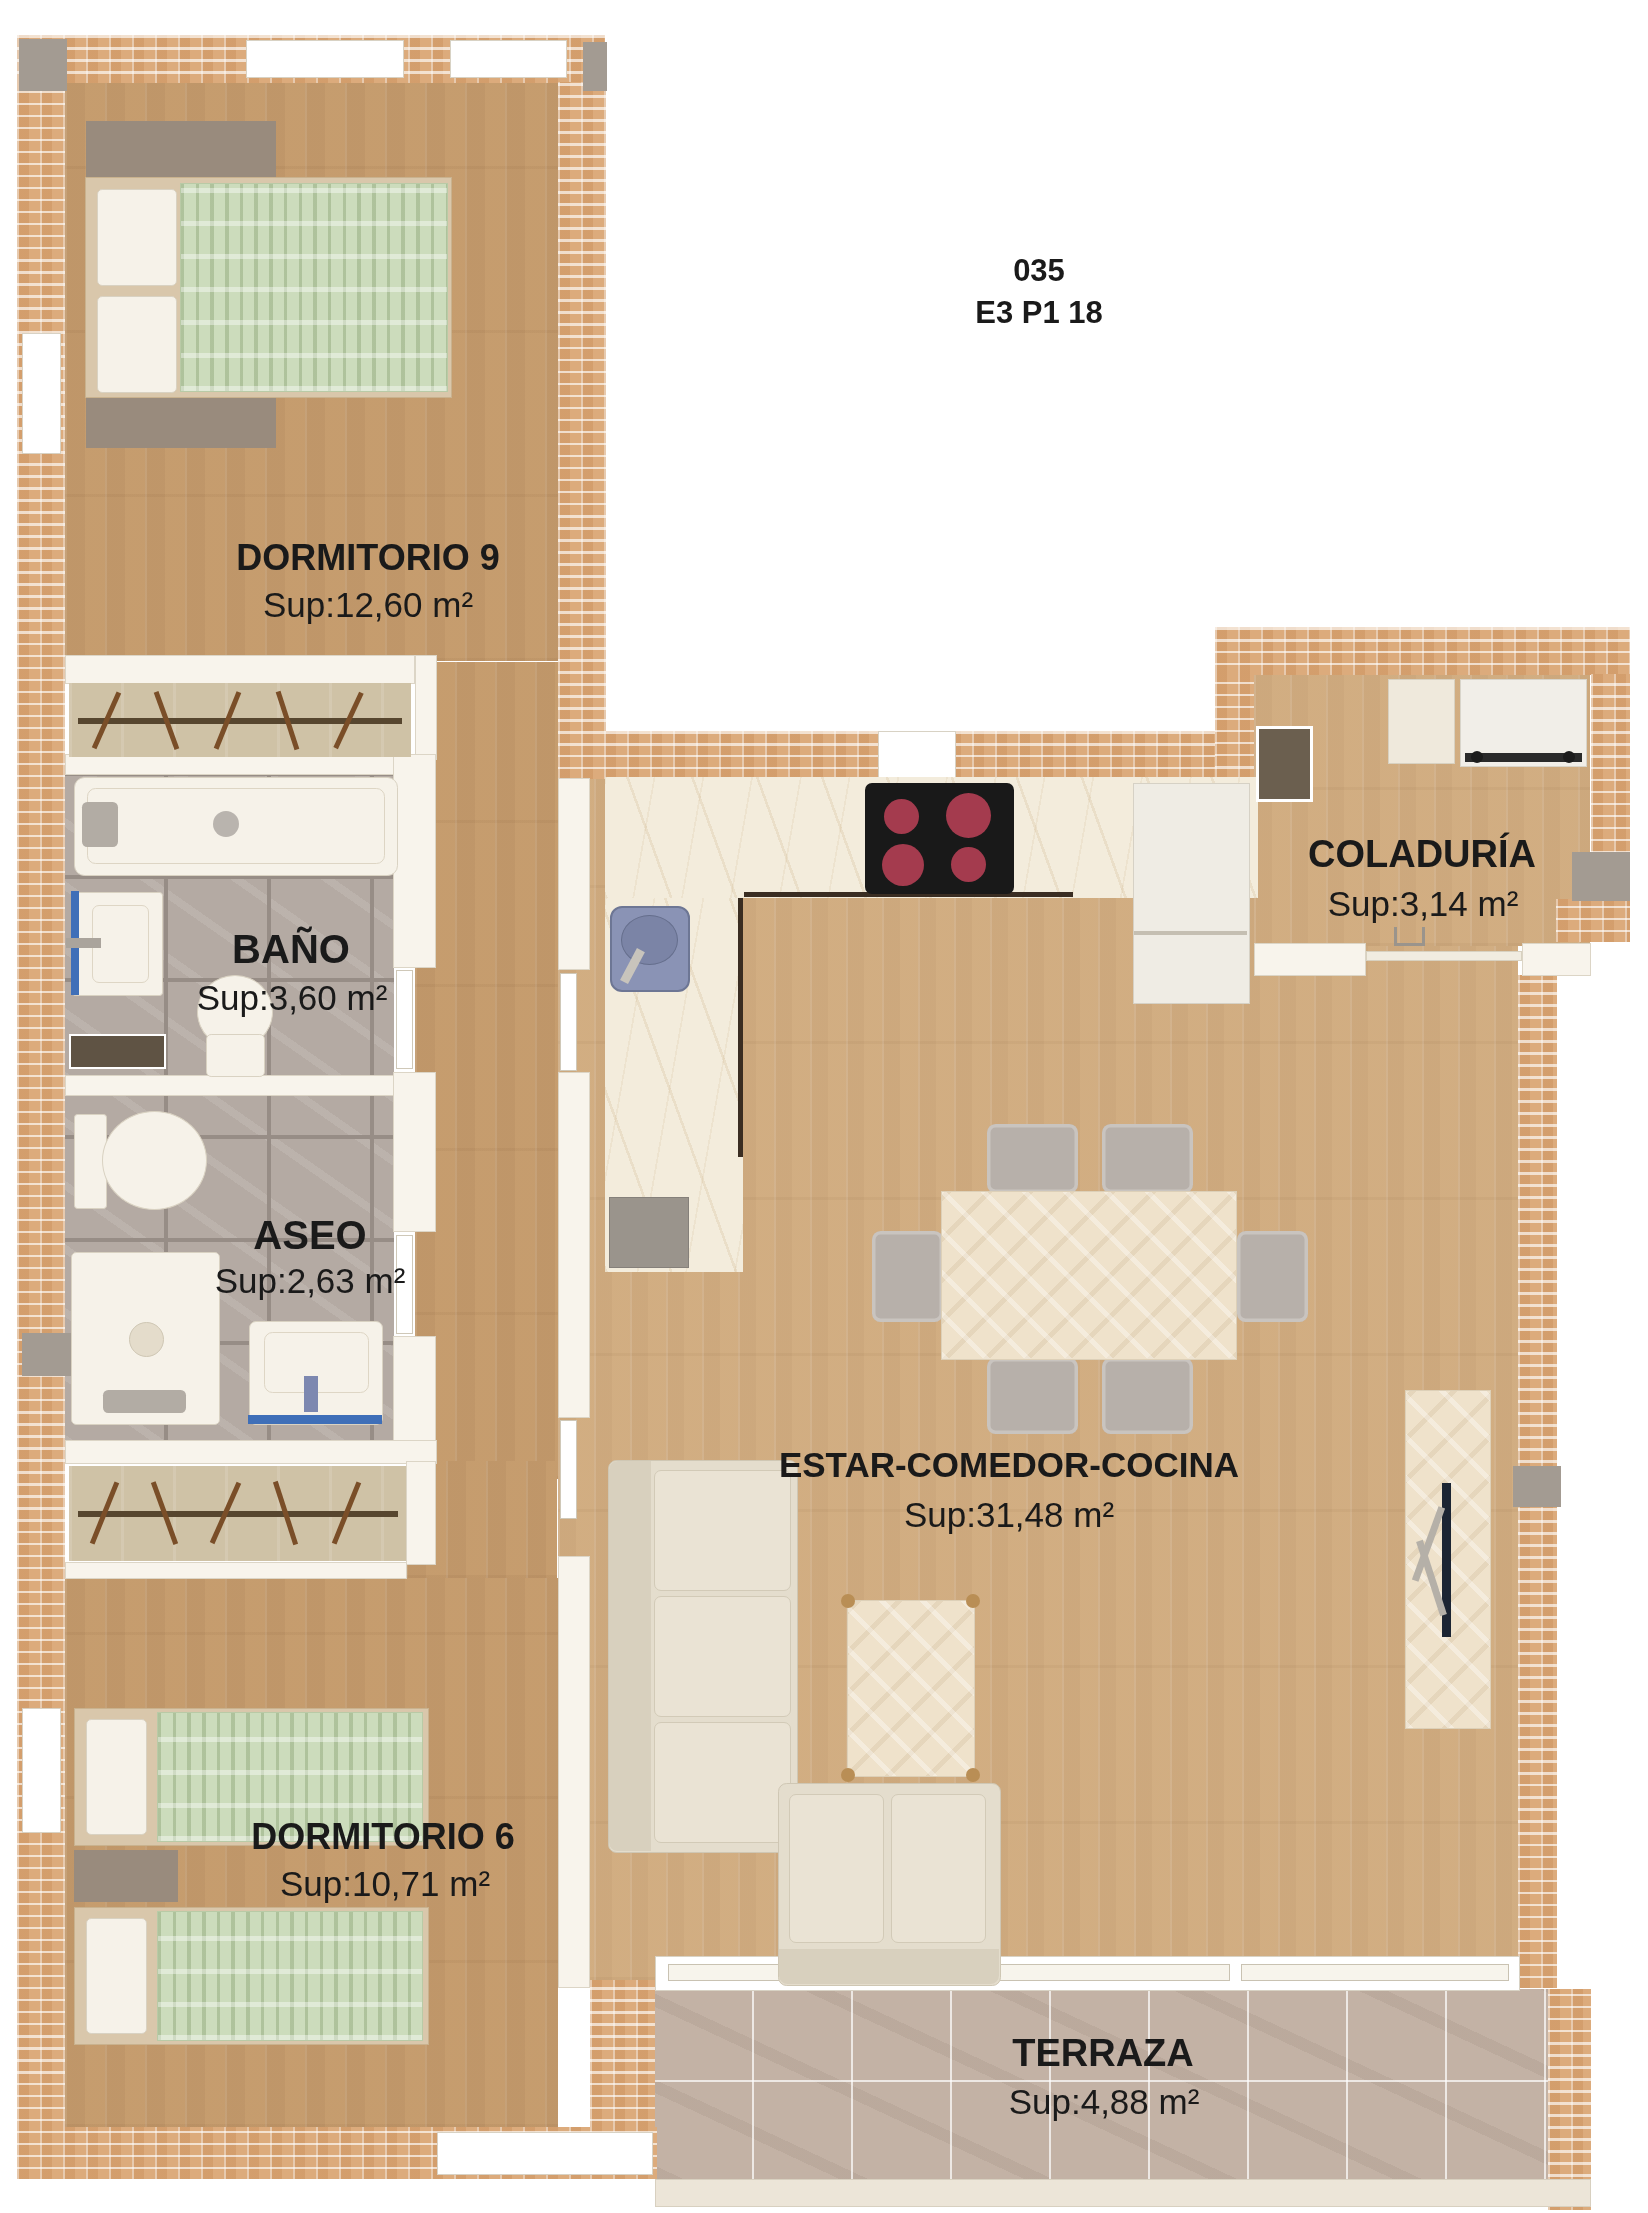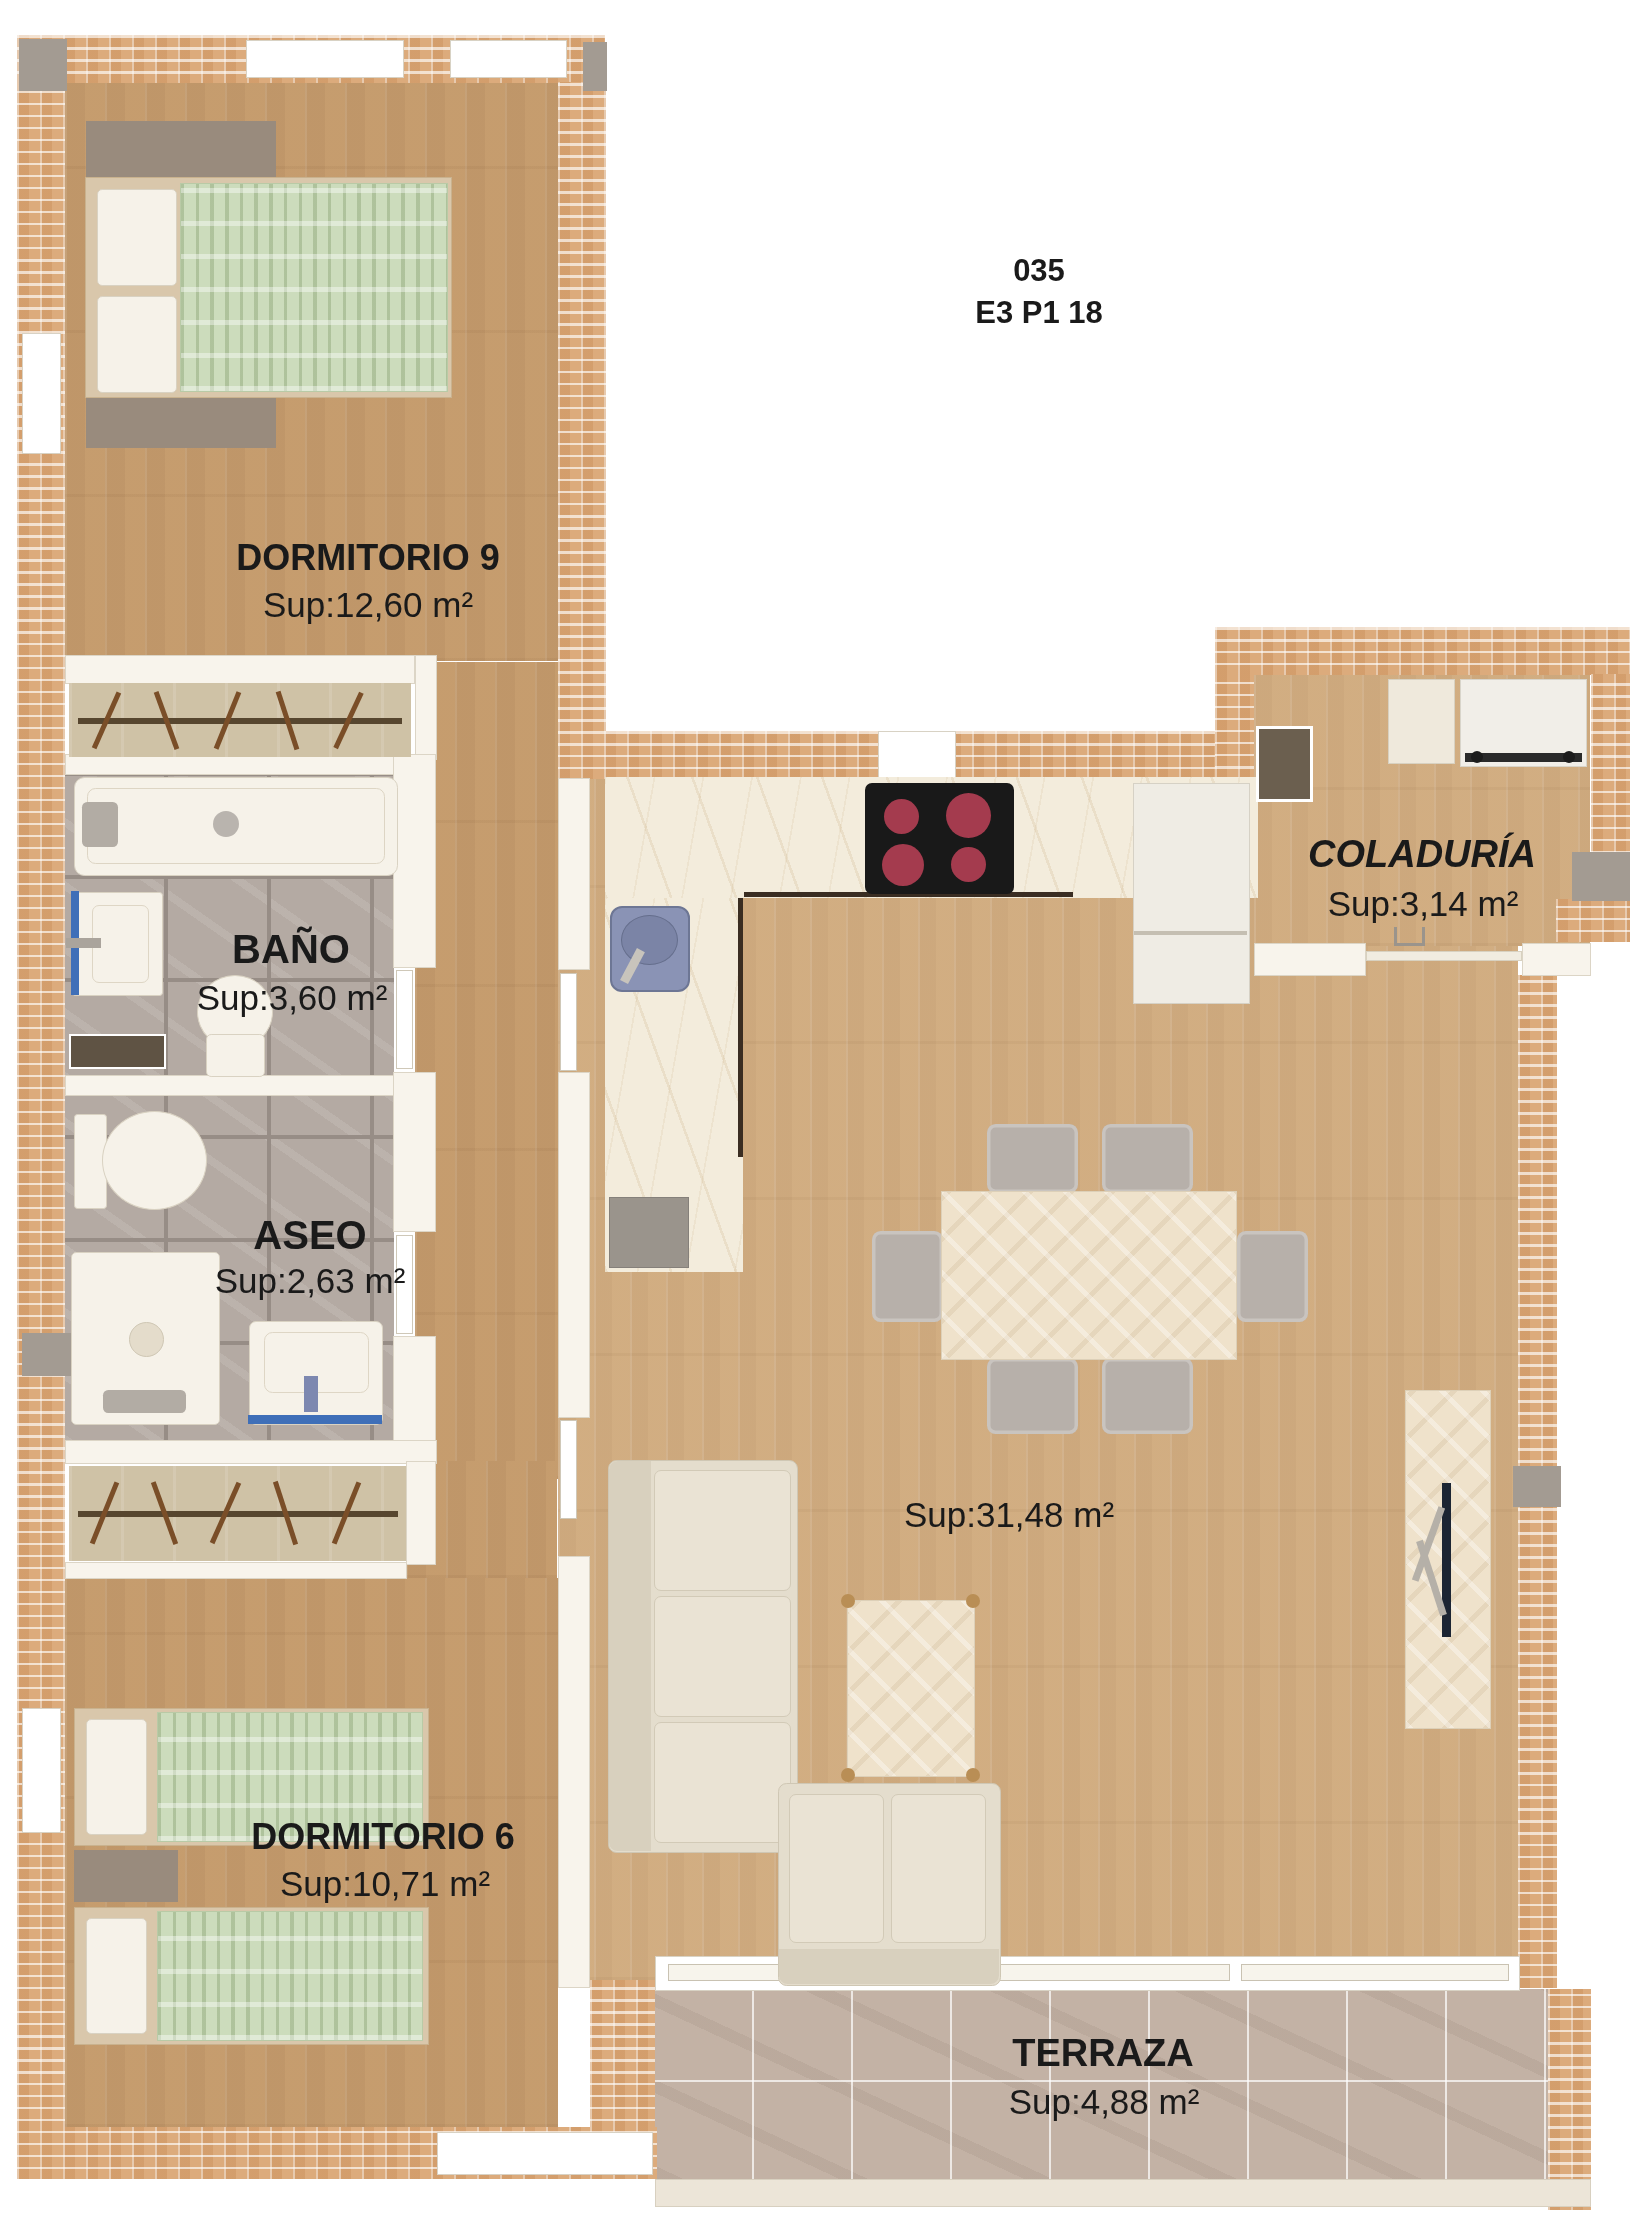--- a/index.html
+++ b/index.html
@@ -244,23 +244,24 @@
 
   <div class="lbl" style="left:368px;top:558px;font-size:36px;">DORMITORIO 9</div>
   <div class="sub" style="left:368px;top:605px;font-size:35px;">Sup:12,60 m²</div>
 
   <div class="lbl" style="left:291px;top:949px;font-size:40px;">BAÑO</div>
   <div class="sub" style="left:292px;top:998px;font-size:35px;">Sup:3,60 m²</div>
 
   <div class="lbl" style="left:310px;top:1235px;font-size:40px;">ASEO</div>
   <div class="sub" style="left:310px;top:1281px;font-size:35px;">Sup:2,63 m²</div>
 
-  <div class="lbl" style="left:1422px;top:854px;font-size:38px;font-style:italic;">COLADURÍA</div>
+  <div class="lbl" style="left:1422px;top:854px;font-size:38px;">COLADURÍA</div>
   <div class="sub" style="left:1423px;top:904px;font-size:35px;">Sup:3,14 m²</div>
 
+  <div class="lbl" style="left:1009px;top:1465px;font-size:35px;">ESTAR-COMEDOR-COCINA</div>
   <div class="sub" style="left:1009px;top:1515px;font-size:35px;">Sup:31,48 m²</div>
 
   <div class="lbl" style="left:383px;top:1837px;font-size:36px;">DORMITORIO 6</div>
   <div class="sub" style="left:385px;top:1884px;font-size:35px;">Sup:10,71 m²</div>
 
   <div class="lbl" style="left:1103px;top:2053px;font-size:38px;">TERRAZA</div>
   <div class="sub" style="left:1104px;top:2102px;font-size:35px;">Sup:4,88 m²</div>
 
 </div>
 

